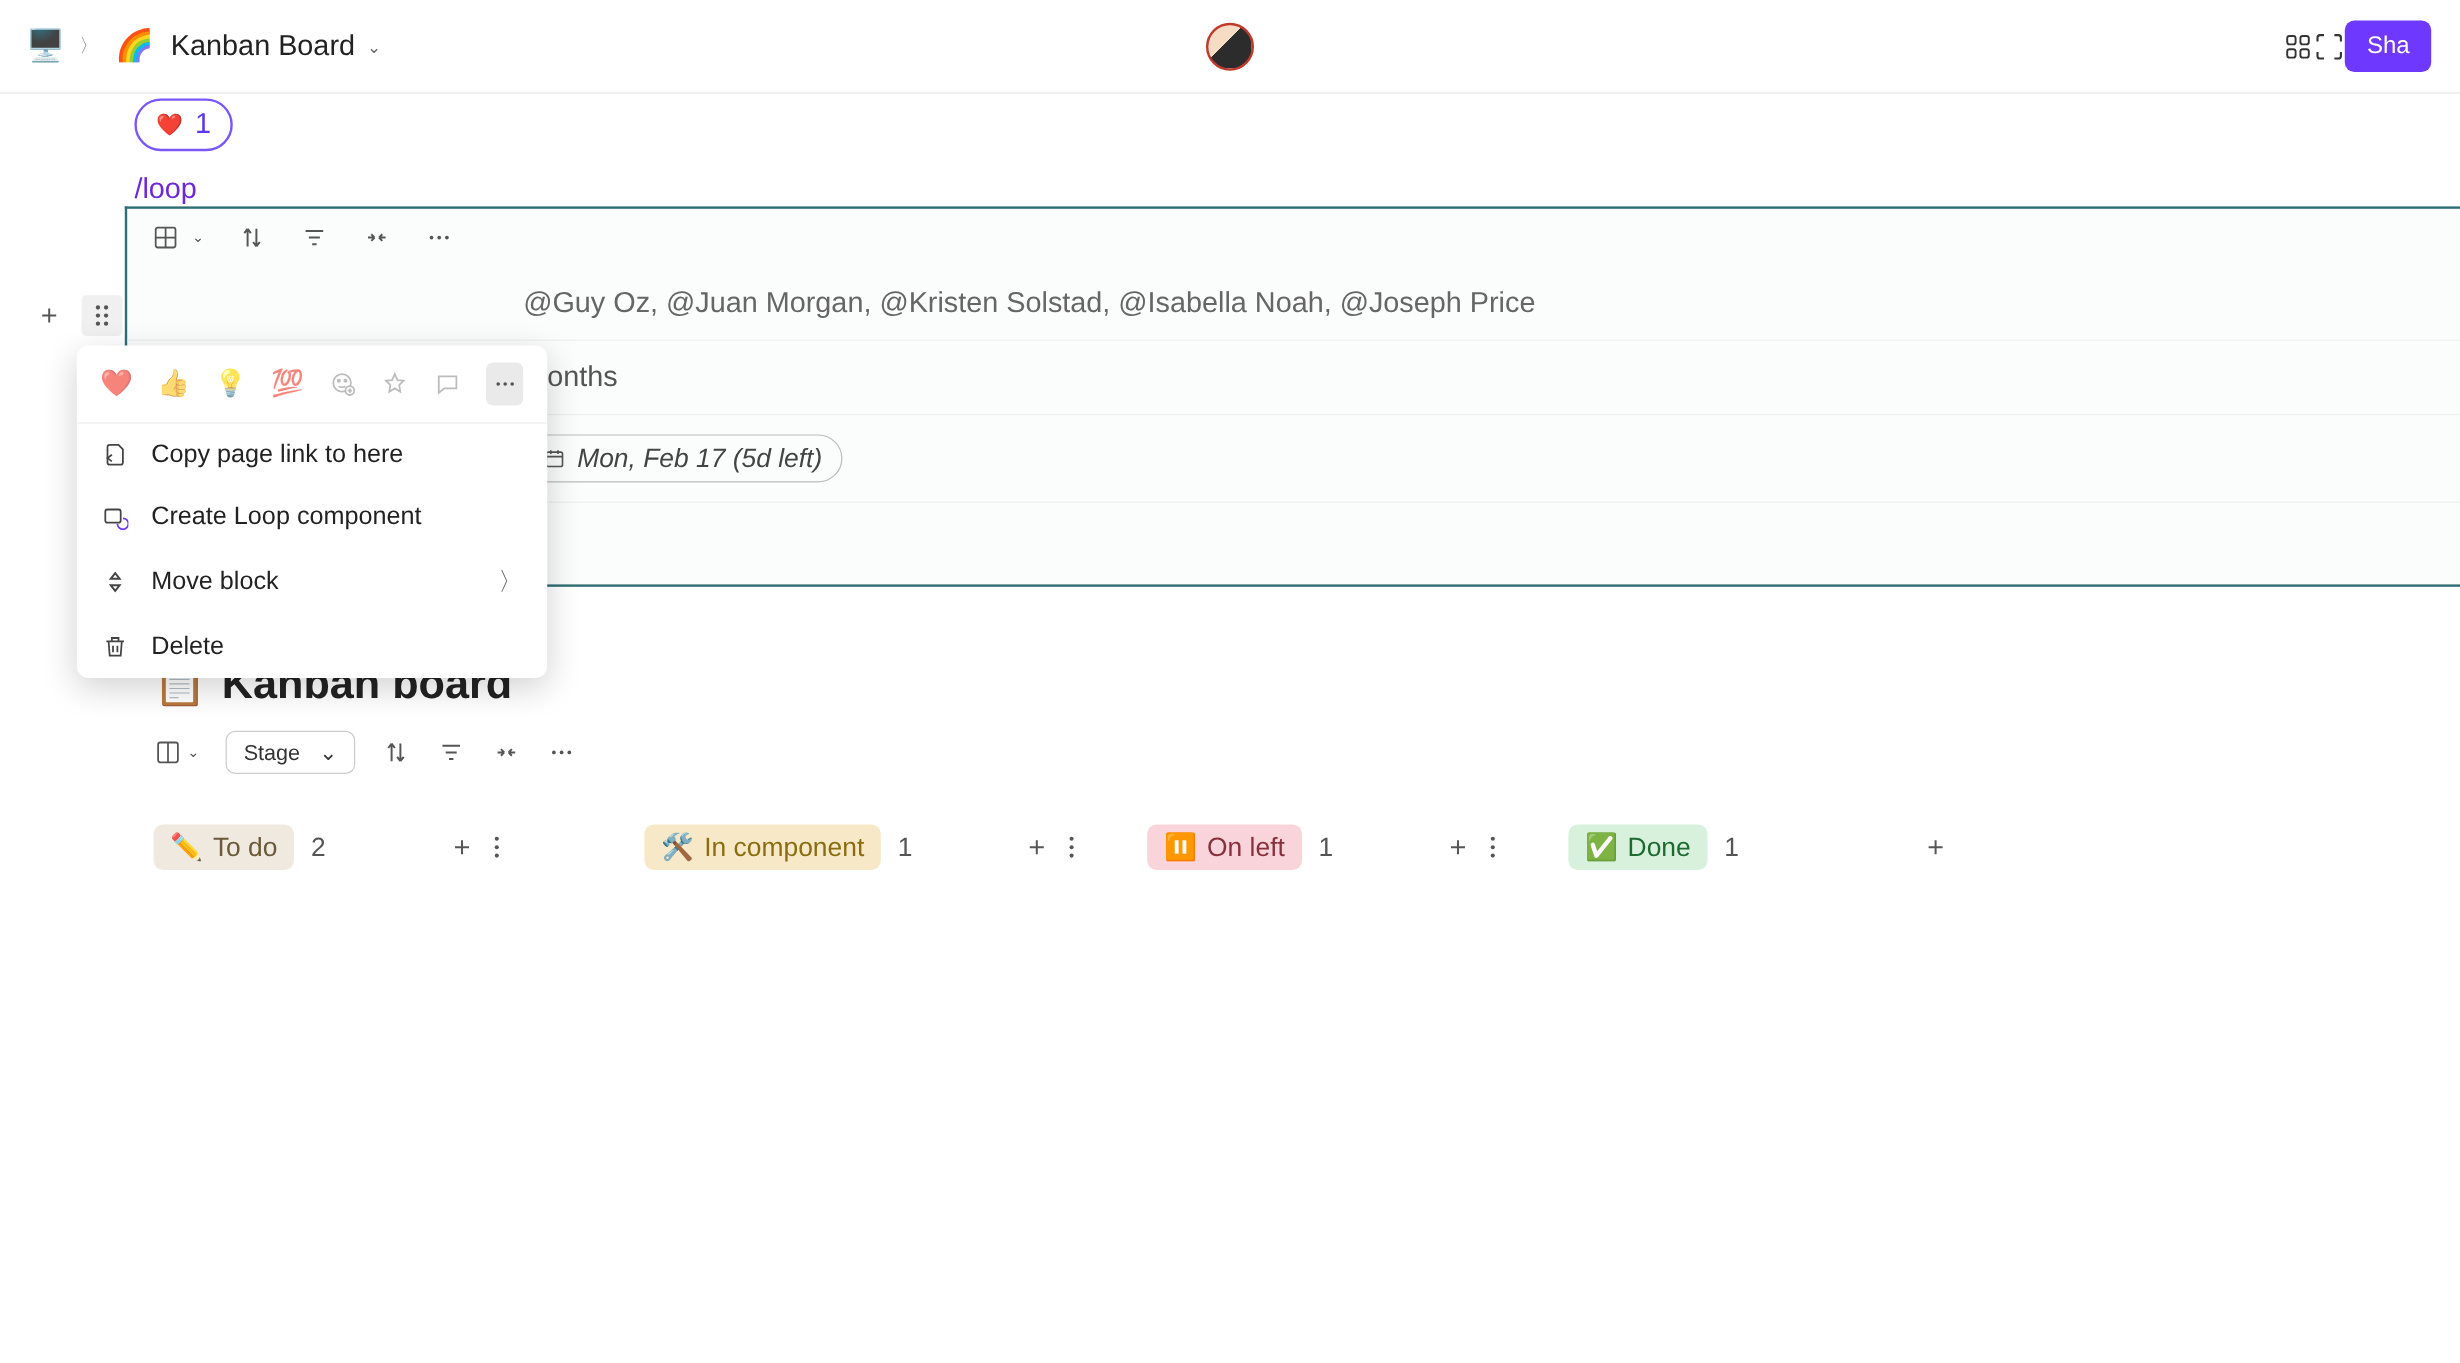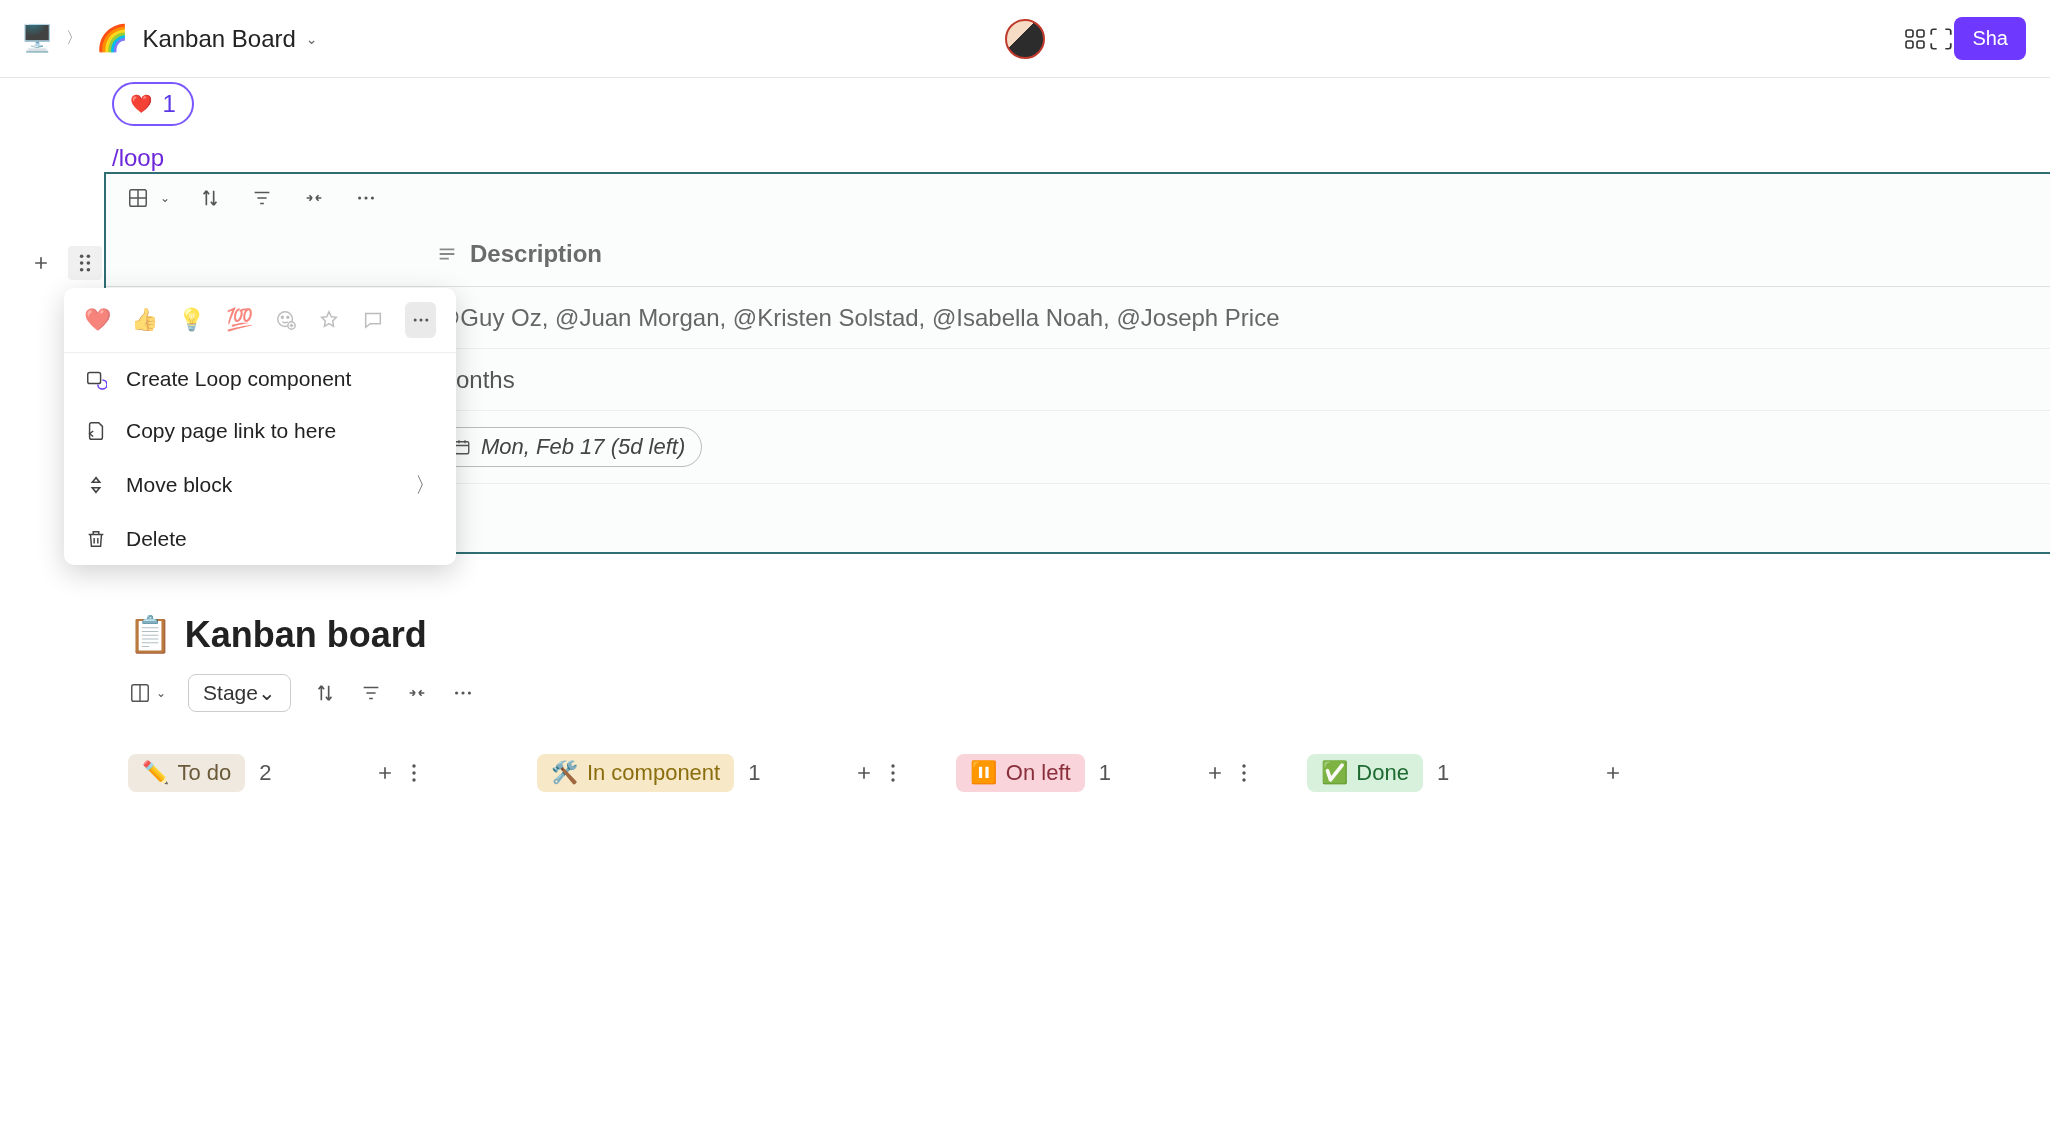--- a/index.html
+++ b/index.html
@@ -48,21 +48,21 @@
 .react-ico { width: 28px; height: 28px; display: flex; align-items: center; justify-content: center; font-size: 22px; opacity: 0.65; }
 .react-more { width: 36px; height: 36px; background: #eaeaea; border-radius: 6px; display: flex; align-items: center; justify-content: center; margin-left: auto; color: #555; }
 .menu-item { display: flex; align-items: center; gap: 18px; padding: 14px 20px; font-size: 21px; color: #222; }
 .menu-item .micon { width: 24px; color: #444; display:flex; align-items:center; justify-content:center; }
 .menu-item .mchev { margin-left: auto; color: #666; }
 
 
 .kanban-sec { margin-left: 104px; margin-top: 60px; }
 .kanban-title { display: flex; align-items: center; gap: 12px; font-size: 36px; font-weight: 700; }
 .kanban-toolbar { display: flex; align-items: center; gap: 22px; margin-top: 18px; }
-.stage-pill { display: inline-flex; align-items: center; gap: 0; border: 1px solid #ccc; border-radius: 8px; padding: 6px 14px; font-size: 21px; color: #333; }
+.stage-pill { display: inline-flex; align-items: center; gap: 16px; border: 1px solid #ccc; border-radius: 8px; padding: 6px 14px; font-size: 18px; color: #333; }
 
 .columns { display: flex; gap: 240px; margin-top: 42px; }
 .col { display: flex; align-items: center; gap: 14px; }
 .pill { display: inline-flex; align-items: center; gap: 8px; padding: 6px 14px; border-radius: 8px; font-size: 22px; font-weight: 400; }
 .pill-todo { background: #f0e9df; color: #6a5a3a; }
 .pill-ip { background: #f7e9c7; color: #8a6d0f; }
 .pill-hold { background: #f9d4da; color: #8a2f3c; }
 .pill-done { background: #d7f1dc; color: #1e6b32; }
 .col-count { font-size: 22px; color: #555; }
 .col-actions { display: flex; gap: 16px; margin-left: 90px; color: #555; }
@@ -158,28 +158,20 @@
       </span>
       <span class="tool-icon">
         <svg width="22" height="22" viewBox="0 0 24 24" fill="currentColor">
             <circle cx="5" cy="12" r="1.7"></circle>
             <circle cx="12" cy="12" r="1.7"></circle>
             <circle cx="19" cy="12" r="1.7"></circle>
           </svg>
       </span>
     </div>
 
-    <div class="col-header-row">
-      <span class="txt-icon">
-        <svg width="22" height="22" viewBox="0 0 24 24" fill="none" stroke="currentColor" stroke-width="2">
-            <path d="M4 7h16M4 12h16M4 17h10"></path>
-          </svg>
-      </span>
-      <span>Description</span>
-    </div>
 
     <div class="data-row">
       <span>@Guy Oz, @Juan Morgan, @Kristen Solstad, @Isabella Noah, @Joseph Price</span>
     </div>
     <div class="data-row">
       <span class="months">months</span>
     </div>
     <div class="data-row">
       <span class="date-chip">
         <span>
@@ -230,34 +222,34 @@
         <svg width="20" height="20" viewBox="0 0 24 24" fill="currentColor">
             <circle cx="5" cy="12" r="1.8"></circle>
             <circle cx="12" cy="12" r="1.8"></circle>
             <circle cx="19" cy="12" r="1.8"></circle>
           </svg>
       </span>
     </div>
     <div class="menu-item">
       <span class="micon">
         <svg width="22" height="22" viewBox="0 0 24 24" fill="none" stroke="currentColor" stroke-width="1.6">
-            <rect x="3" y="5" width="14" height="12" rx="2"></rect>
-            <path d="M14 18a5 5 0 1 0 5-5" stroke="#6e38ff"></path>
-          </svg>
-      </span>
-      <span>Create Loop component</span>
+            <path d="M7 3h8l4 4v12a2 2 0 0 1-2 2H7a2 2 0 0 1-2-2V5a2 2 0 0 1 2-2z"></path>
+            <path d="M9 18l-4-3 4-3"></path>
+          </svg>
+      </span>
+      <span>Copy page link to here</span>
     </div>
     <div class="menu-item">
       <span class="micon">
         <svg width="22" height="22" viewBox="0 0 24 24" fill="none" stroke="currentColor" stroke-width="1.6">
-            <path d="M7 3h8l4 4v12a2 2 0 0 1-2 2H7a2 2 0 0 1-2-2V5a2 2 0 0 1 2-2z"></path>
-            <path d="M9 18l-4-3 4-3"></path>
-          </svg>
-      </span>
-      <span>Copy page link to here</span>
+            <rect x="3" y="5" width="14" height="12" rx="2"></rect>
+            <path d="M14 18a5 5 0 1 0 5-5" stroke="#6e38ff"></path>
+          </svg>
+      </span>
+      <span>Create Loop component</span>
     </div>
     <div class="menu-item">
       <span class="micon">
         <svg width="22" height="22" viewBox="0 0 24 24" fill="none" stroke="currentColor" stroke-width="1.8">
             <path d="M12 4l-4 5h8zM12 20l4-5H8z"></path>
           </svg>
       </span>
       <span>Move block</span>
       <span class="mchev">〉</span>
     </div>

